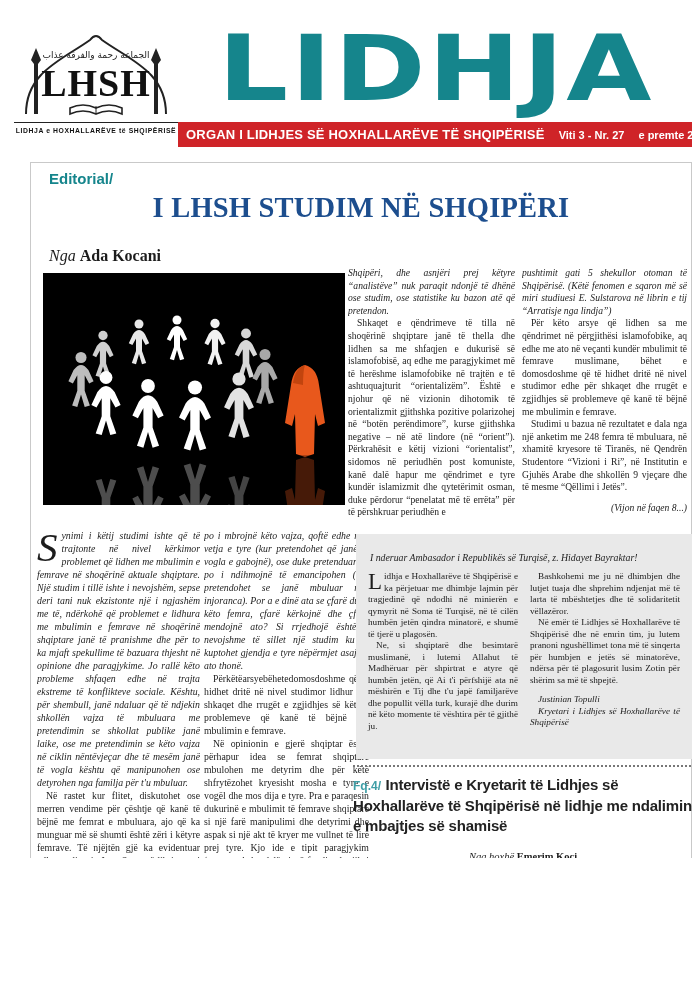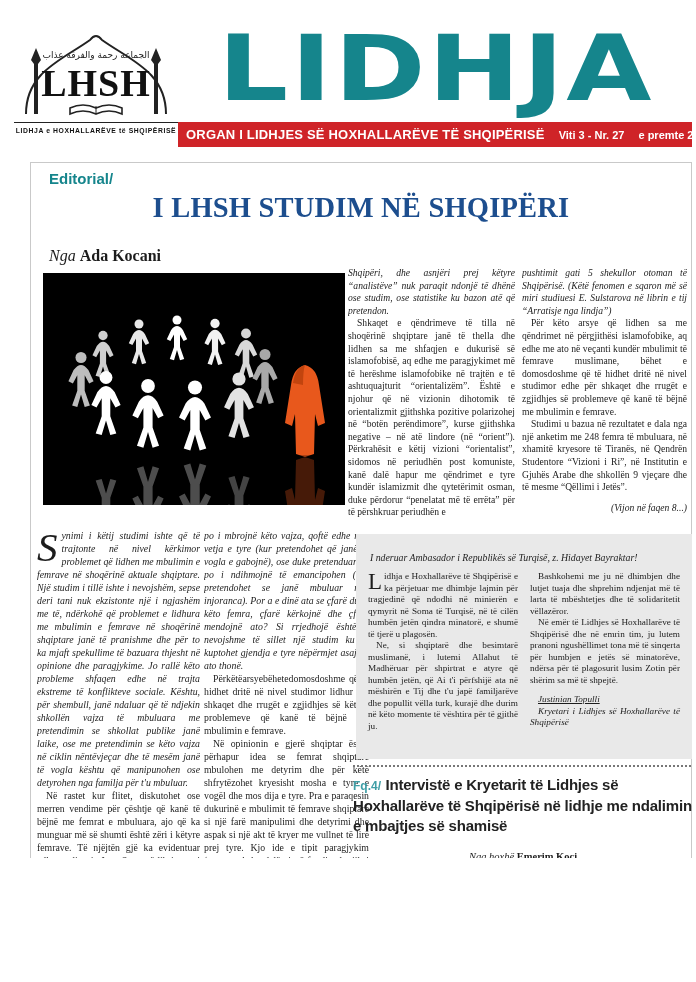--- a/index.html
+++ b/index.html
@@ -67,21 +67,21 @@
   .letter-box {
     position:absolute; left:325px; top:371px; width:336px; height:225px;
     background:#e9e9e9; padding:9px 12px 8px 12px; overflow:hidden;
   }
   .letter-title { text-align:center; font-weight:bold; font-size:13.5px; letter-spacing:.8px; }
   .letter-salutation { font-style:italic; font-size:9.8px; margin:9px 0 8px 2px; }
   .letter-cols { column-count:2; column-gap:12px; font-size:9.2px; line-height:11.5px; text-align:justify; }
   .letter-cols p { text-indent:8px; }
   .letter-cols p.nofirst { text-indent:0; }
   .letter-drop { float:left; font-size:23px; line-height:21px; padding-right:2px; }
-  .signature { margin-top:8px; font-style:italic; text-indent:8px !important;text-decoration:underline; }
+  .signature { margin-top:8px; font-style:italic; text-indent:8px !important; }
   .signature-role { font-style:italic; text-indent:8px !important; }
   
   .dotted-rule { position:absolute; left:322px; top:602px; width:338px; border-top:2.5px dotted #777; }
   .contents { position:absolute; left:322px; top:612px; width:340px; font-family:"Liberation Sans", sans-serif; }
   .toc-item { margin-bottom:10px; line-height:20px; }
   .fq { color:#3f9ea6; font-size:12px; font-weight:bold; }
   .fq-red { color:#cf2428;padding-left:10px; }
   .section-label { color:#3f9ea6; font-weight:bold; font-size:14.5px; }
   .toc-title { color:#222; font-weight:bold; font-size:15px; letter-spacing:-.2px; }
   .leader-row { display:flex; align-items:center; font-family:"Liberation Serif", serif; font-size:10.5px; margin-top:2px;flex-direction:column; }

